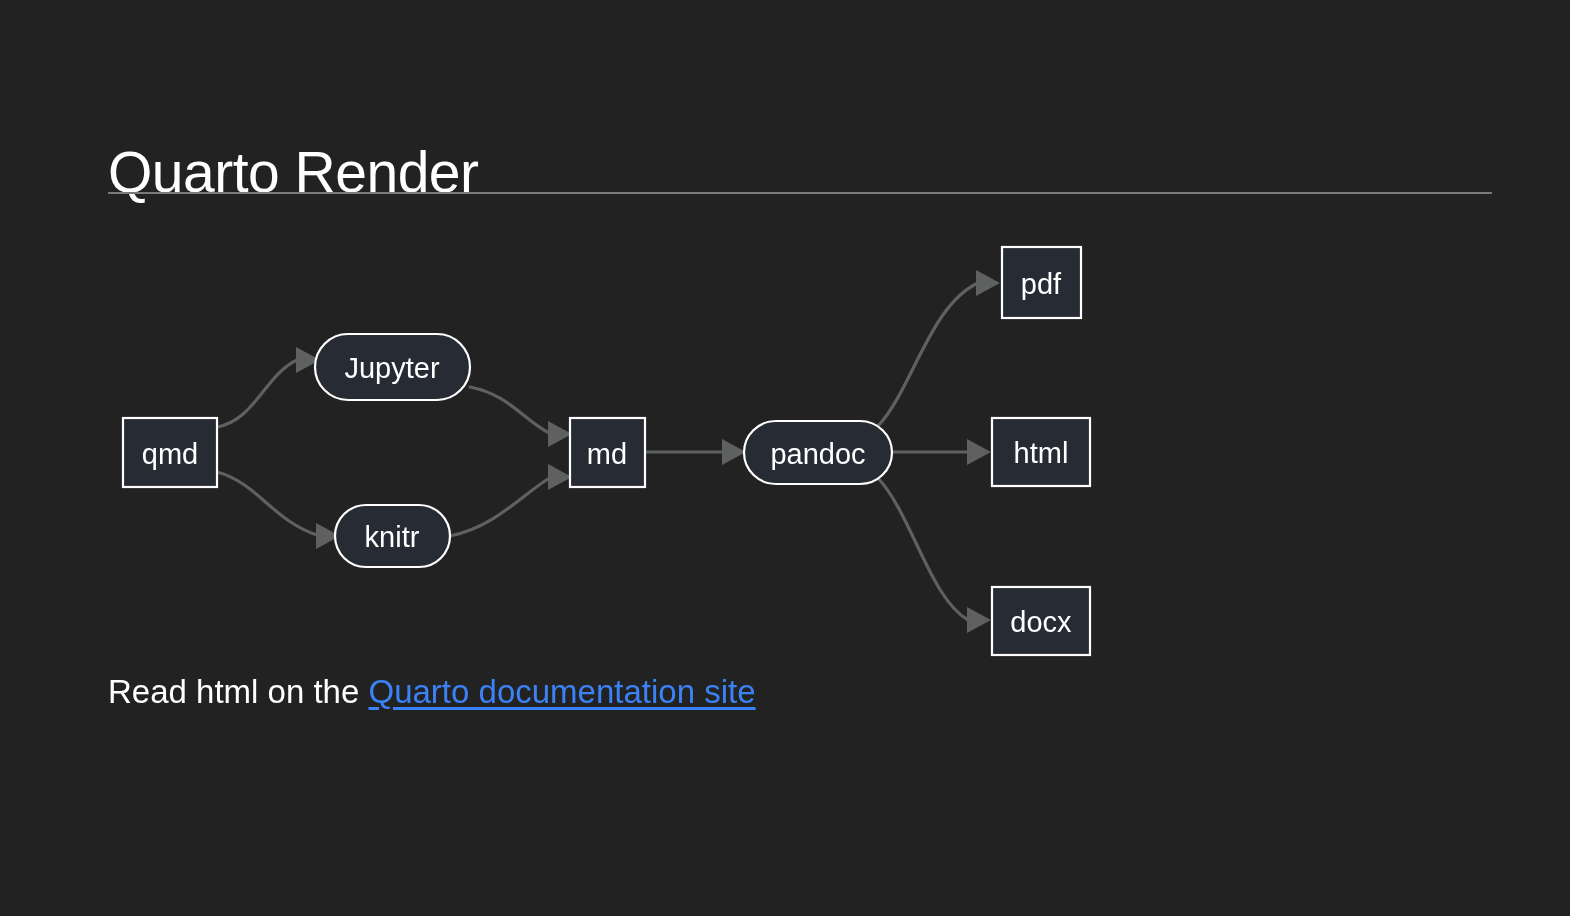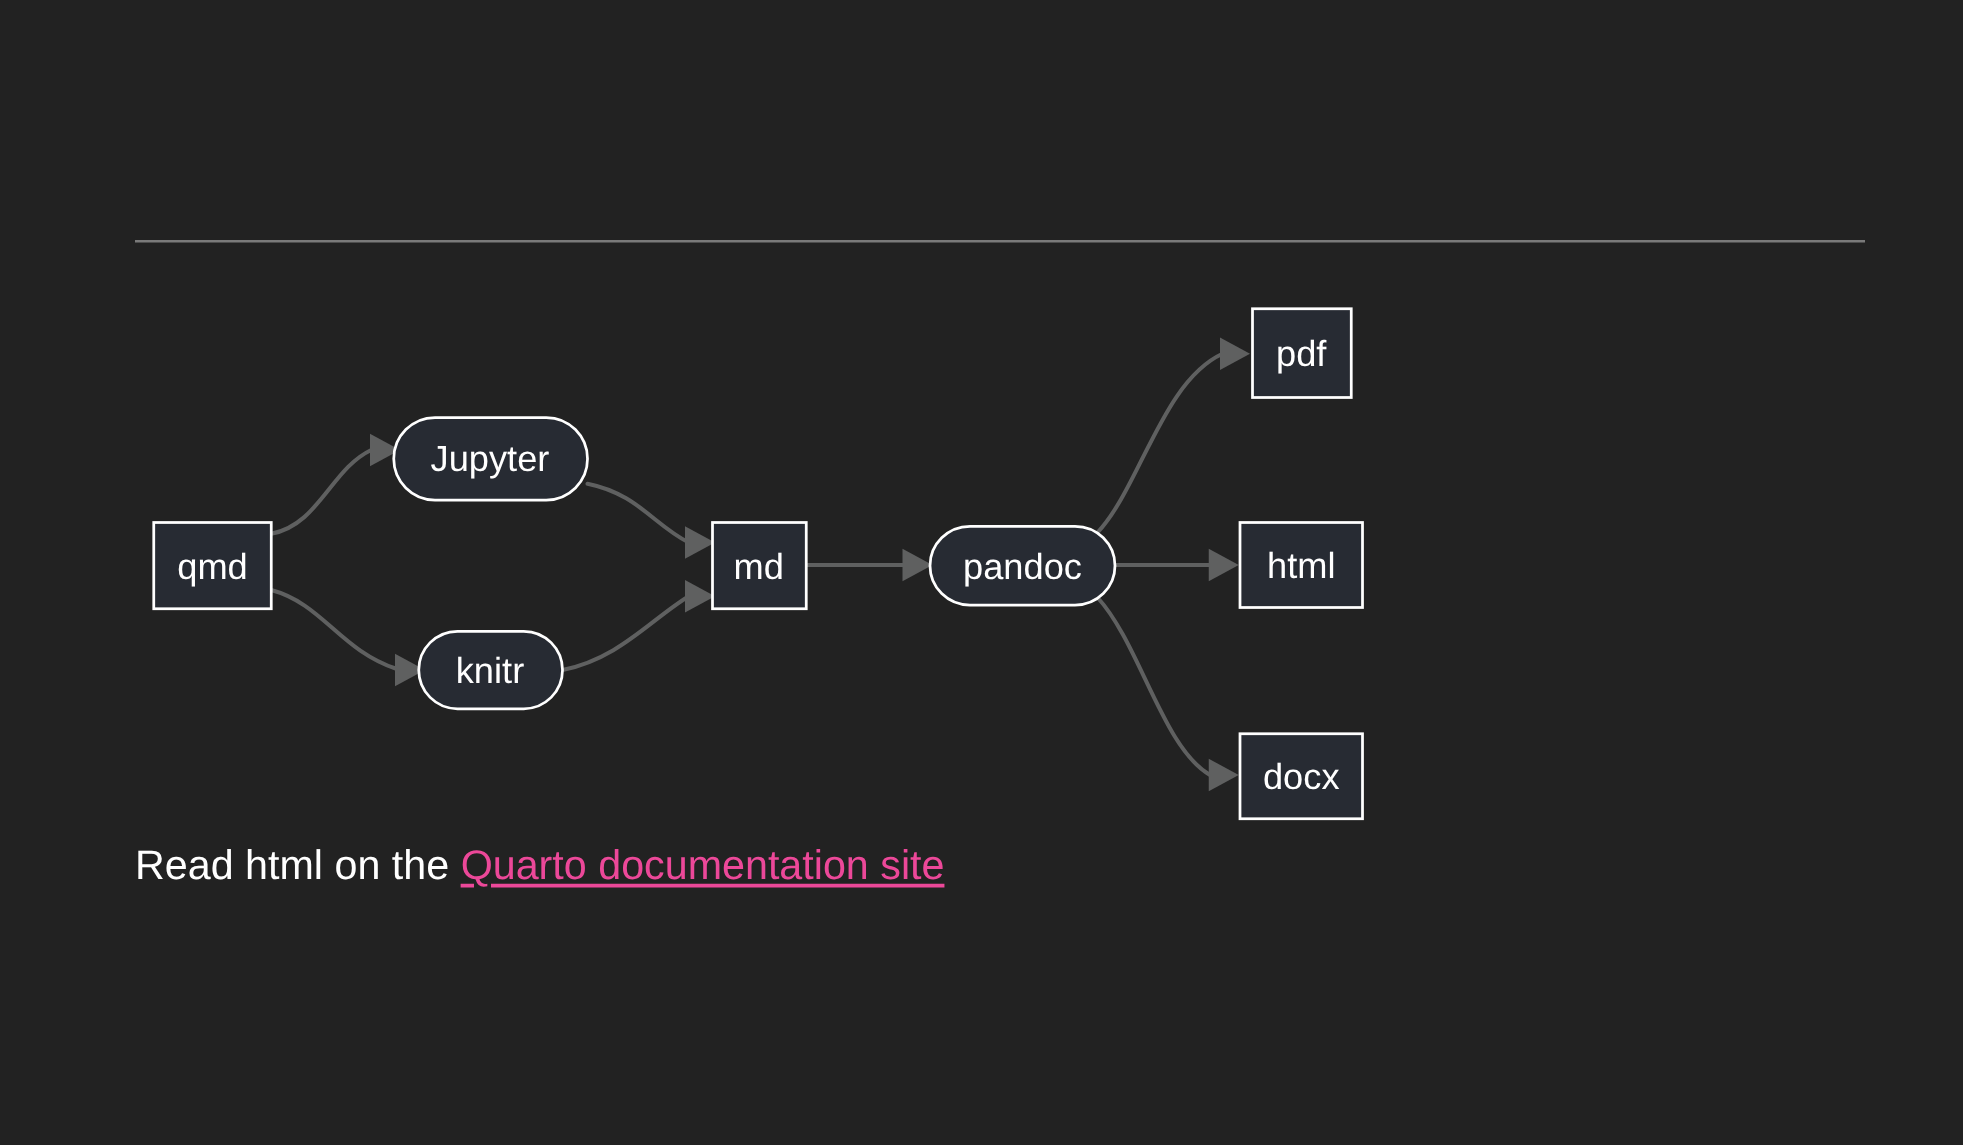--- a/index.html
+++ b/index.html
@@ -82,31 +82,32 @@
   
   .footer-line {
     position: absolute;
     left: 108px;
     top: 673px;
     font-size: 33px;
     color: #ffffff;
     white-space: nowrap;
   }
   .footer-link {
-    color: #ec4899;
+    color: #3b82f6;
     text-decoration: underline;
     text-underline-offset: 4px;
     cursor: pointer;
   }
 </style>
 </head>
 <body>
 
 <div class="slide">
 
+  <h1 class="slide-title">Quarto Render</h1>
 
   <div class="title-rule"></div>
 
   <div class="diagram-wrap">
     <svg class="diagram-svg" width="1570" height="450" viewBox="0 0 1570 450">
 
       <g>
         <path class="edge-path" d="M 217,212 C 255,205 265,160 297,145"></path>
         <polygon class="edge-head" points="296,132 320,145 296,158"></polygon>
       </g>

